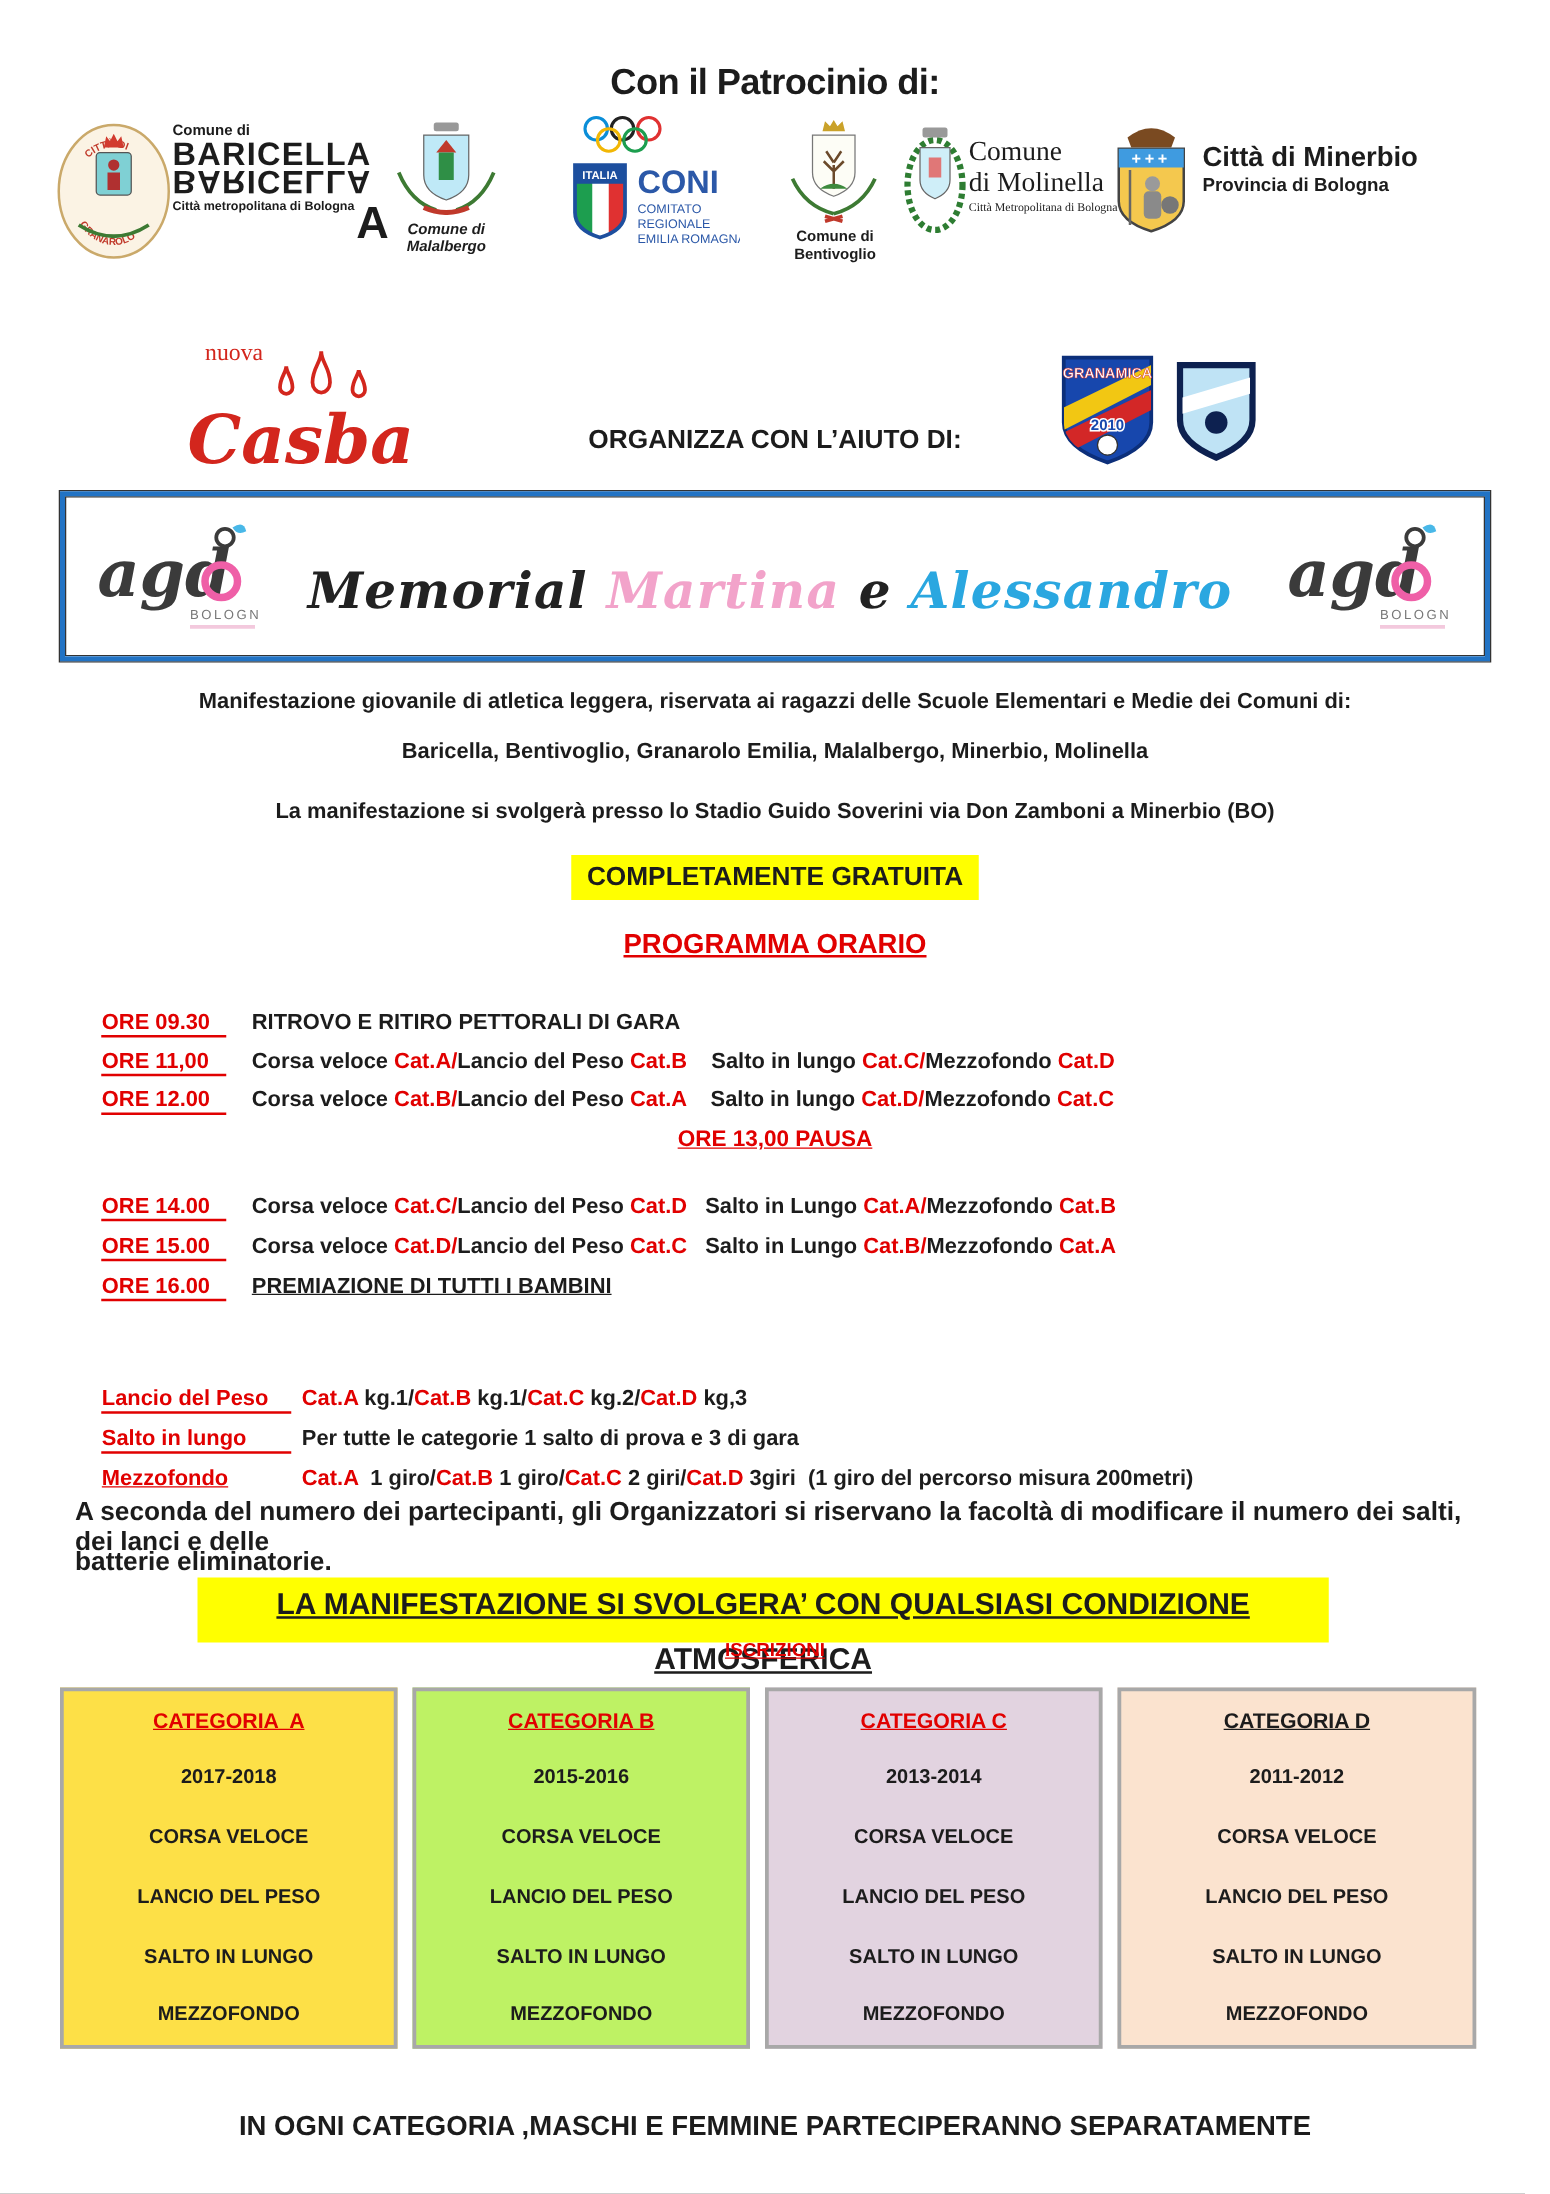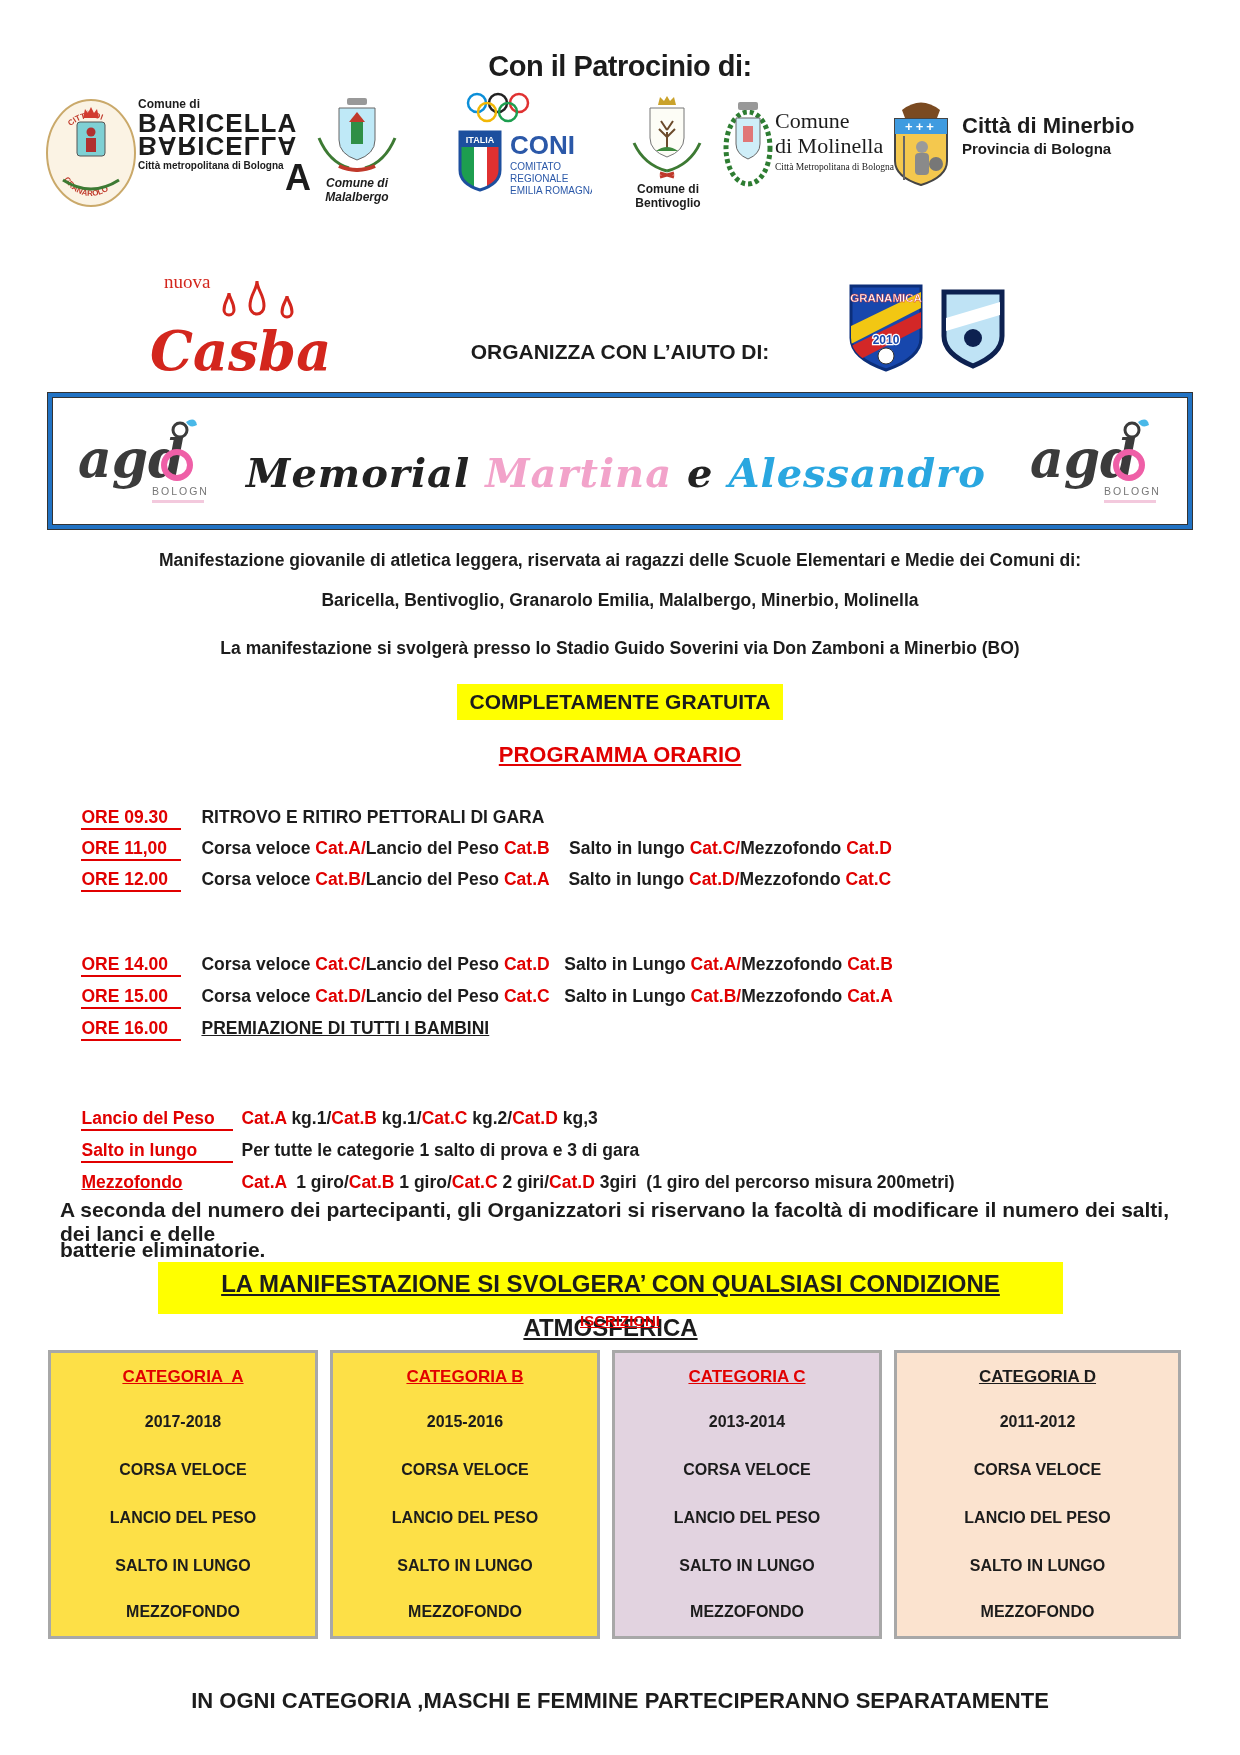--- a/index.html
+++ b/index.html
@@ -260,20 +260,21 @@
   <div class="sched-row" style="top:786px">
     <span class="sched-time">ORE 09.30</span><span class="sched-text"><span class="seg-black">RITROVO E RITIRO PETTORALI DI GARA</span></span>
   </div>
   <div class="sched-row" style="top:817px">
     <span class="sched-time">ORE 11,00</span><span class="sched-text"><span class="seg-black">Corsa veloce </span><span class="seg-red">Cat.A/</span><span class="seg-black">Lancio del Peso </span><span class="seg-red">Cat.B</span><span class="seg-black">    Salto in lungo </span><span class="seg-red">Cat.C/</span><span class="seg-black">Mezzofondo </span><span class="seg-red">Cat.D</span></span>
   </div>
   <div class="sched-row" style="top:848px">
     <span class="sched-time">ORE 12.00</span><span class="sched-text"><span class="seg-black">Corsa veloce </span><span class="seg-red">Cat.B/</span><span class="seg-black">Lancio del Peso </span><span class="seg-red">Cat.A</span><span class="seg-black">    Salto in lungo </span><span class="seg-red">Cat.D/</span><span class="seg-black">Mezzofondo </span><span class="seg-red">Cat.C</span></span>
   </div>
 
+  <div id="pausa-line" class="abs center-page">ORE 13,00 PAUSA</div>
 
   <div class="sched-row" style="top:933px">
     <span class="sched-time">ORE 14.00</span><span class="sched-text"><span class="seg-black">Corsa veloce </span><span class="seg-red">Cat.C/</span><span class="seg-black">Lancio del Peso </span><span class="seg-red">Cat.D</span><span class="seg-black">   Salto in Lungo </span><span class="seg-red">Cat.A/</span><span class="seg-black">Mezzofondo </span><span class="seg-red">Cat.B</span></span>
   </div>
   <div class="sched-row" style="top:965px">
     <span class="sched-time">ORE 15.00</span><span class="sched-text"><span class="seg-black">Corsa veloce </span><span class="seg-red">Cat.D/</span><span class="seg-black">Lancio del Peso </span><span class="seg-red">Cat.C</span><span class="seg-black">   Salto in Lungo </span><span class="seg-red">Cat.B/</span><span class="seg-black">Mezzofondo </span><span class="seg-red">Cat.A</span></span>
   </div>
   <div class="sched-row" style="top:997px">
     <span class="sched-time">ORE 16.00</span><span class="sched-text"><span class="seg-black-u">PREMIAZIONE DI TUTTI I BAMBINI</span></span>
   </div>
@@ -295,21 +296,21 @@
   <div id="iscrizioni-title" class="abs center-page">ISCRIZIONI</div>
 
   <div class="cat-box" style="left: 48px; background: #fde047;">
     <div class="cat-line cat-title">CATEGORIA  A</div>
     <div class="cat-line cat-years">2017-2018</div>
     <div class="cat-line cat-ev0">CORSA VELOCE</div>
     <div class="cat-line cat-ev1">LANCIO DEL PESO</div>
     <div class="cat-line cat-ev2">SALTO IN LUNGO</div>
     <div class="cat-line cat-ev3">MEZZOFONDO</div>
   </div>
-  <div class="cat-box" style="left: 330px; background: #fde047;">
+  <div class="cat-box" style="left: 330px; background: #bef264;">
     <div class="cat-line cat-title">CATEGORIA B</div>
     <div class="cat-line cat-years">2015-2016</div>
     <div class="cat-line cat-ev0">CORSA VELOCE</div>
     <div class="cat-line cat-ev1">LANCIO DEL PESO</div>
     <div class="cat-line cat-ev2">SALTO IN LUNGO</div>
     <div class="cat-line cat-ev3">MEZZOFONDO</div>
   </div>
   <div class="cat-box" style="left: 612px; background: rgb(226, 211, 224);">
     <div class="cat-line cat-title">CATEGORIA C</div>
     <div class="cat-line cat-years">2013-2014</div>

